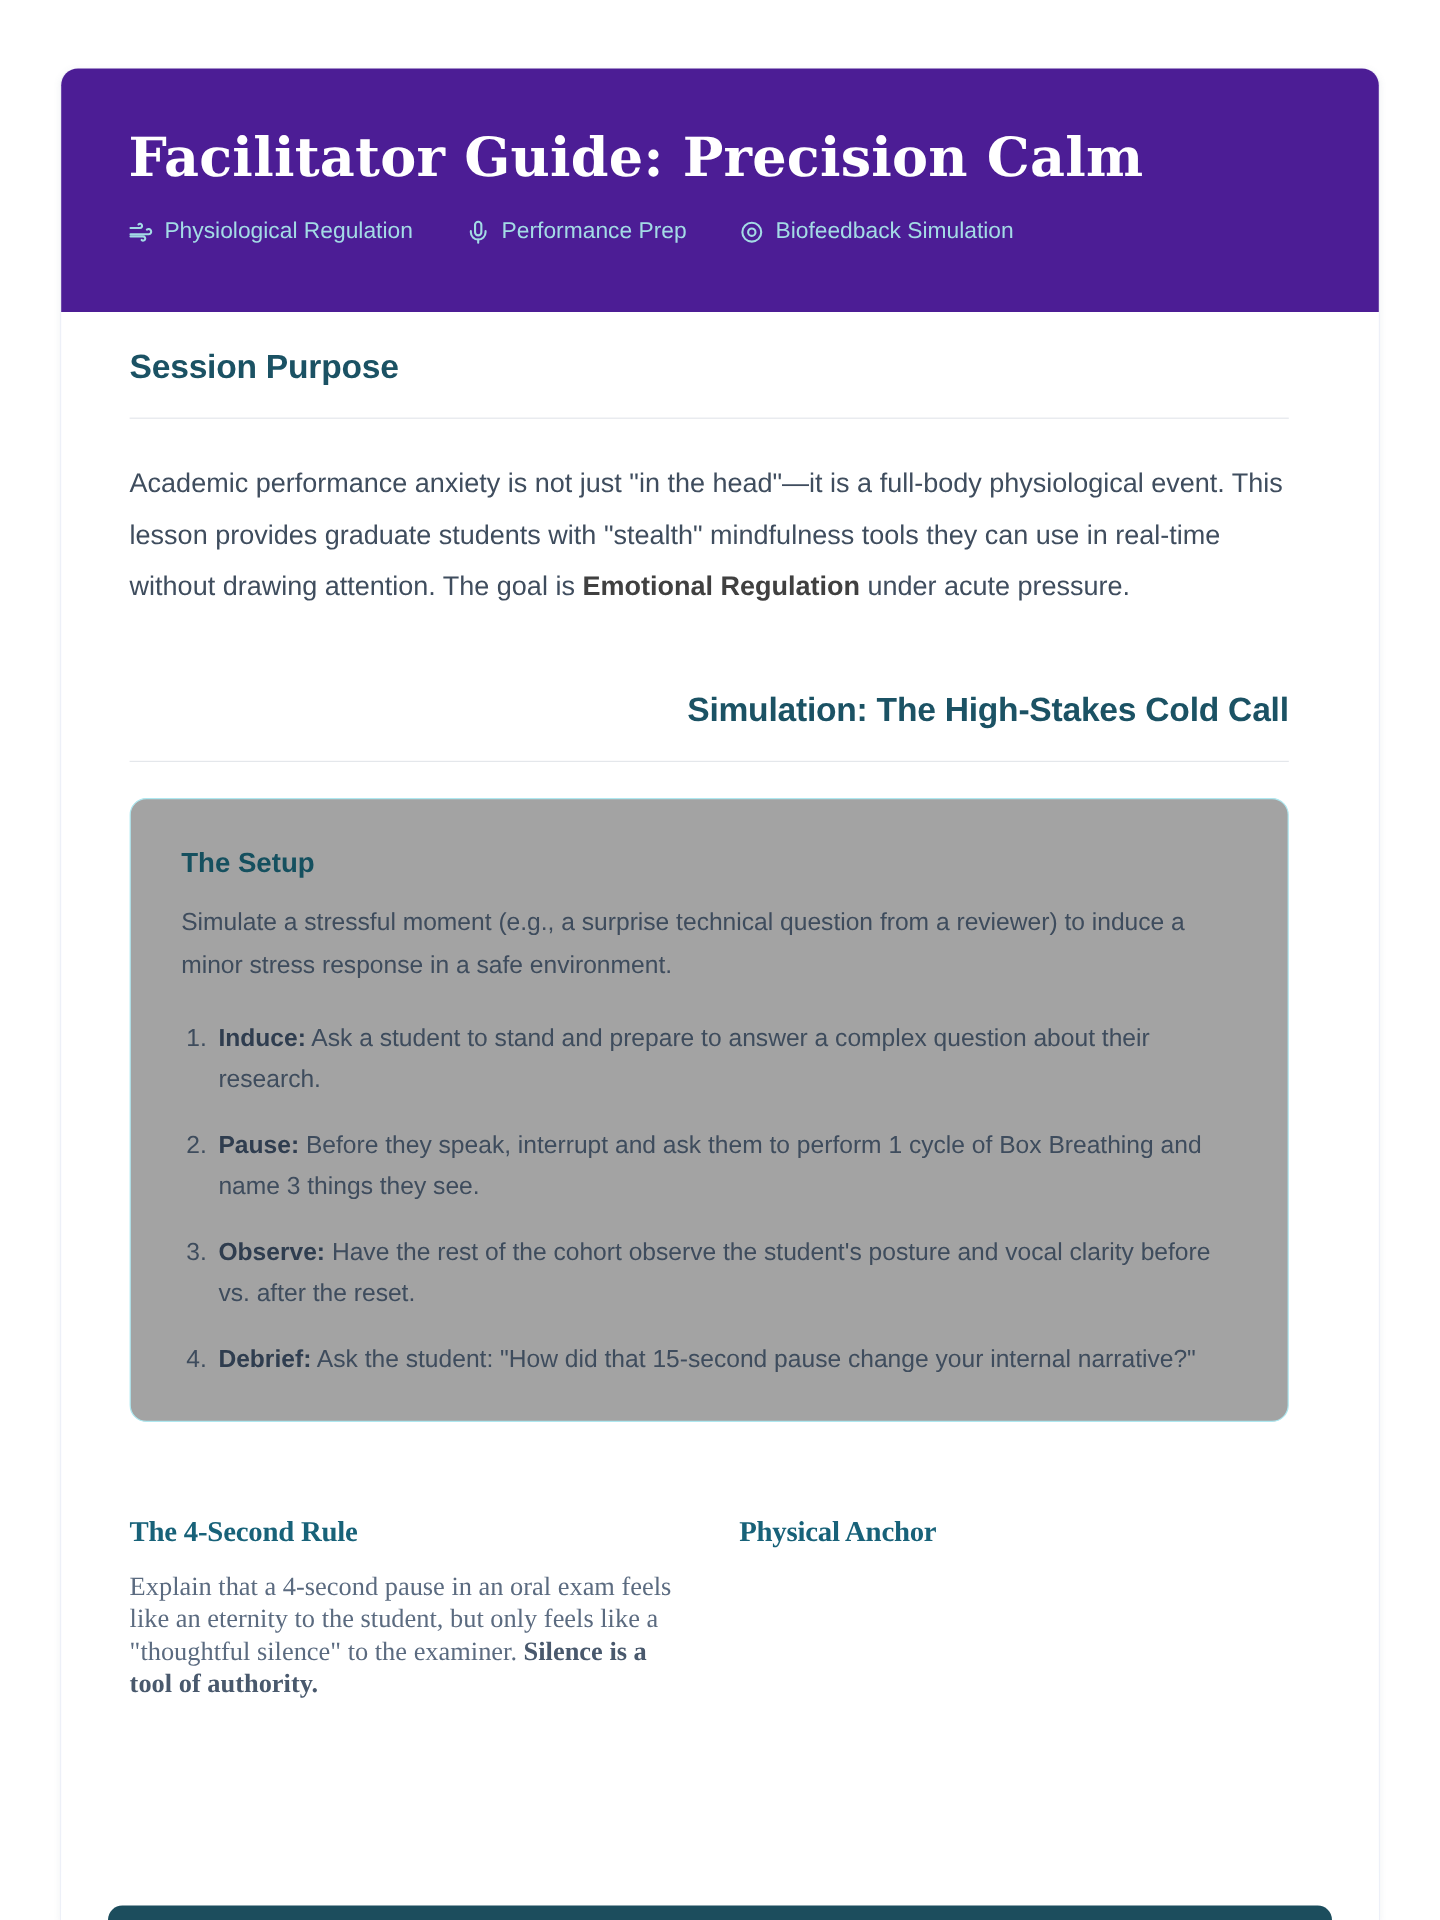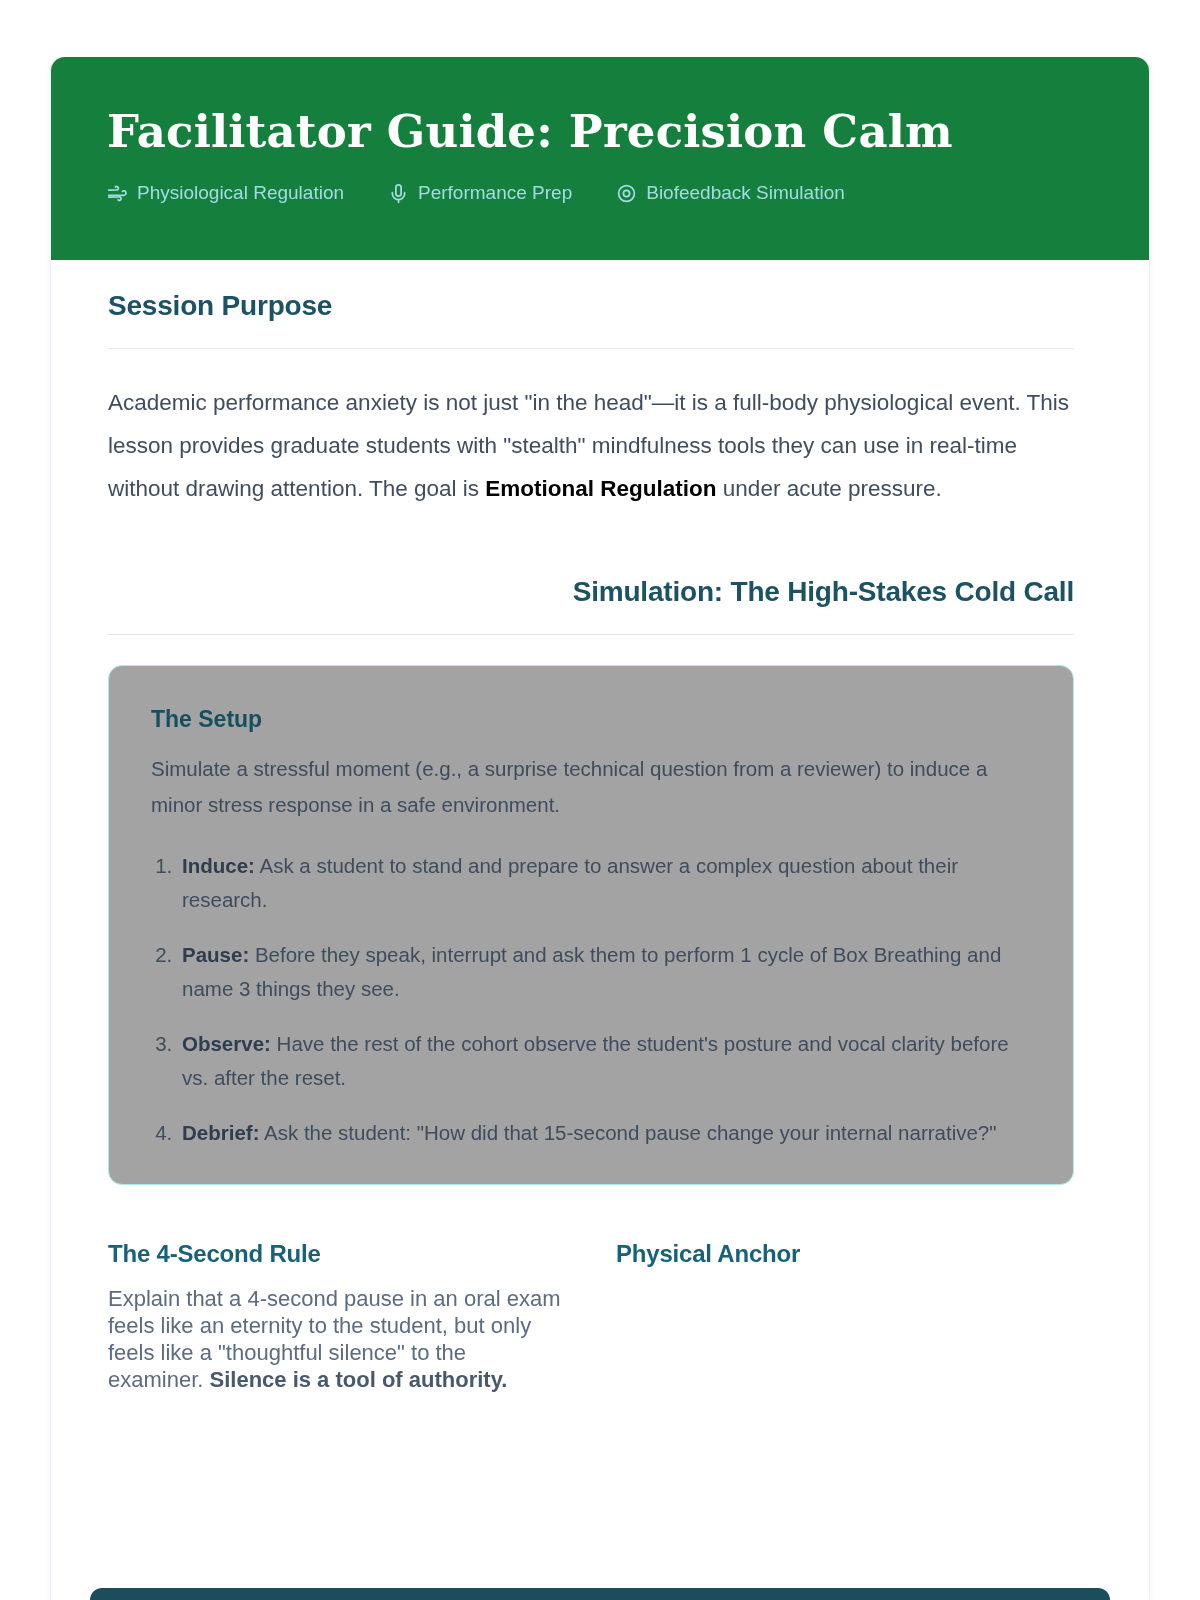--- a/index.html
+++ b/index.html
@@ -15,21 +15,21 @@
     left: 50px; top: 57px;
     width: 1100px;
     height: 1543px;
     background: #ffffff;
     border-left: 1px solid #edf0f8;
     border-right: 1px solid #edf0f8;
     box-shadow: 0 2px 6px rgba(100,116,139,0.10);
     border-radius: 14px 14px 0 0;
   }
   .header {
-    background: #15803d;
+    background: #4c1d95;
     border-radius: 14px 14px 0 0;
     padding: 48px 56px 56px 56px;
   }
   .header h1 {
     font-family: "DejaVu Serif", serif;
     font-weight: 700;
     font-size: 45px;
     color: #ffffff;
     letter-spacing: 0.2px;
   }
@@ -57,21 +57,21 @@
     border: none;
     border-top: 1px solid #e4e7eb;
     margin-top: 26px;
   }
   p.lead {
     margin-top: 32px;
     font-size: 22.5px;
     line-height: 43px;
     color: #3f4d5e;
   }
-  p.lead b { color: #000000; }
+  p.lead b { color: #404040; }
   .callout {
     margin-top: 30px;
     background: #a3a3a3;
     border: 1.5px solid #aee8f0;
     border-radius: 14px;
     padding: 40px 42px 34px 42px;
   }
   .callout h3 {
     font-size: 23px;
     font-weight: 700;
@@ -90,25 +90,25 @@
   }
   .callout ol li {
     font-size: 20.5px;
     line-height: 34px;
     margin-bottom: 21px;
     padding-left: 4px;
   }
   .callout ol li:last-child { margin-bottom: 0; }
   .callout li b { color: #2f3d4f; text-align: center; }
   .two-col {
-    margin-top: 55px;
+    margin-top: 79px;
     display: grid;
     grid-template-columns: 1fr 1fr;
     gap: 50px;
-    font-family: Liberation Sans, sans-serif;
+    font-family: Liberation Serif, serif;
   }
   .col h4 {
     font-size: 24px;
     font-weight: 700;
     color: #186279;
     letter-spacing: -0.2px;
   }
   .col p {
     margin-top: 17px;
     font-size: 22px;

